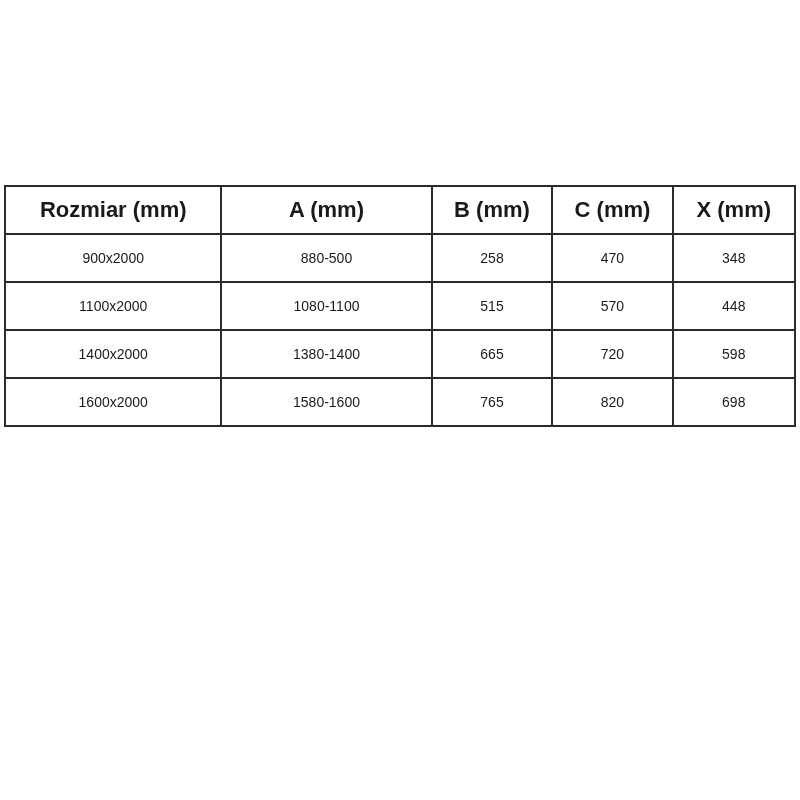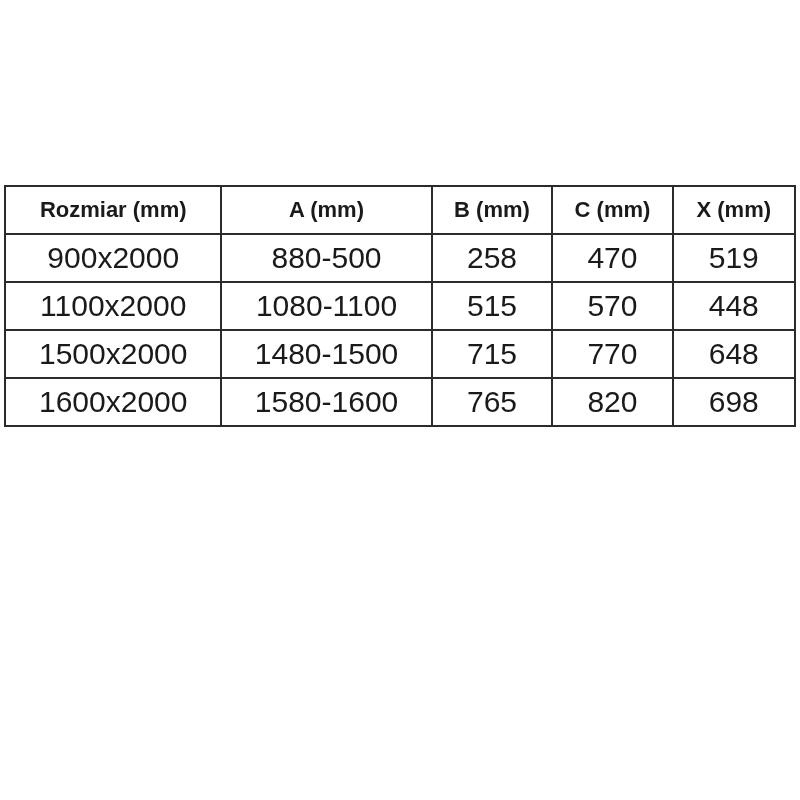--- a/index.html
+++ b/index.html
@@ -26,21 +26,21 @@
     table-layout: fixed;
     background: #ffffff;
   }
   table.size-table th,
   table.size-table td {
     border: 2px solid var(--border-color, #2b2b2b);
     height: 46px;
     text-align: center;
     vertical-align: middle;
     color: var(--text-color, #1a1a1a);
-    font-size: 30px;
+    font-size: 14px;
     padding: 0 4px;
     white-space: nowrap;
     overflow: hidden;
   }
   table.size-table th {
     font-weight: bold;
     font-size: 22px;
     border-radius: 13px;
   }
   col.c-rozmiar { width: 27.4%; }
@@ -69,35 +69,35 @@
         <th>C (mm)</th>
         <th>X (mm)</th>
       </tr>
     </thead>
     <tbody id="table-body">
         <tr>
           <td>900x2000</td>
           <td>880-500</td>
           <td>258</td>
           <td>470</td>
-          <td>519</td>
+          <td>348</td>
         </tr>
         <tr>
           <td>1100x2000</td>
           <td>1080-1100</td>
           <td>515</td>
           <td>570</td>
           <td>448</td>
         </tr>
         <tr>
-          <td>1500x2000</td>
-          <td>1480-1500</td>
-          <td>715</td>
-          <td>770</td>
-          <td>648</td>
+          <td>1400x2000</td>
+          <td>1380-1400</td>
+          <td>665</td>
+          <td>720</td>
+          <td>598</td>
         </tr>
         <tr>
           <td>1600x2000</td>
           <td>1580-1600</td>
           <td>765</td>
           <td>820</td>
           <td>698</td>
         </tr>
       </tbody>
   </table>

